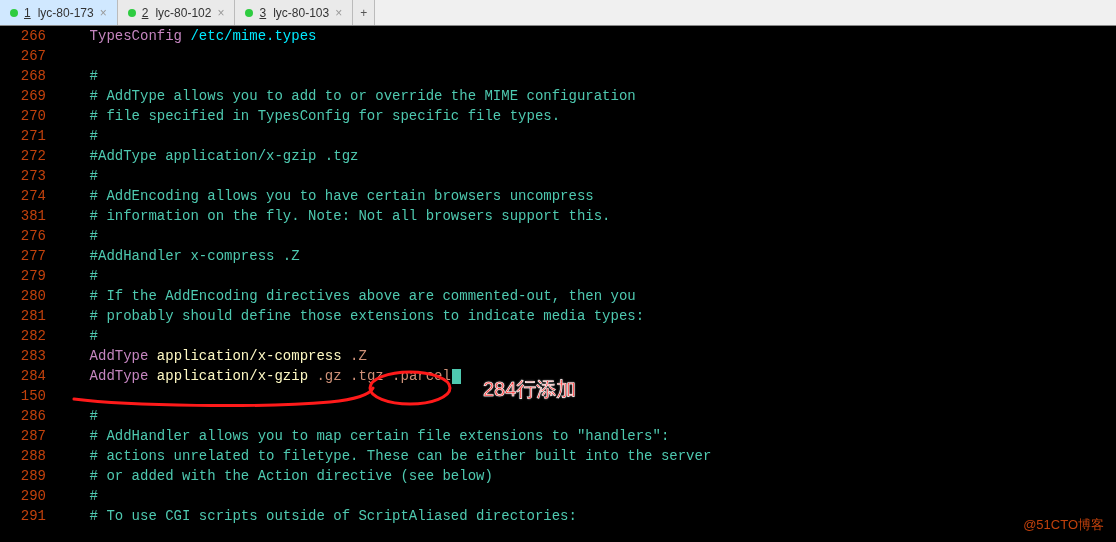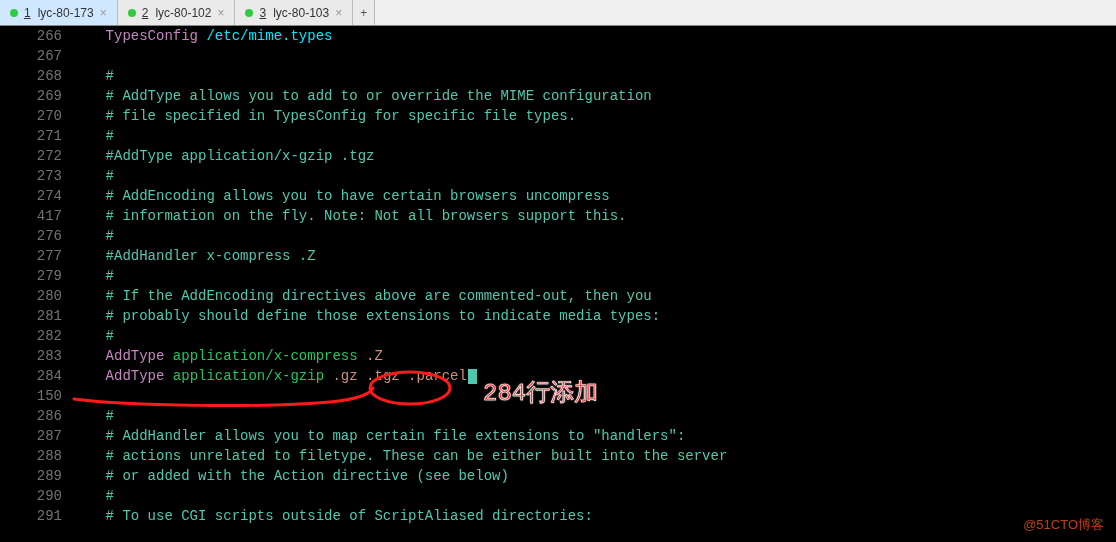--- a/index.html
+++ b/index.html
@@ -43,40 +43,39 @@
   .editor {
     position: relative;
     background: #000;
     height: calc(100% - 26px);
     overflow: hidden;
   }
   .line { display:flex; white-space: pre; height: 20px; line-height:20px; }
   .gutter {
     width: 56px;
     text-align: right;
-    color: #737373;
+    color: #c2410c;
     padding-right: 10px;
     user-select:none;
-    margin-left:16px;
   }
   .code { flex: 1; }
   .c-comment { color: #4ec9b0; }
   .c-cyan    { color: #00eaff; }
   .c-dir     { color: #c586c0; }
-  .c-val     { color: #22c55e; }
+  .c-val     { color: #fef9c3; }
   .c-ext     { color: #ce9178; }
   .cursor {
     display:inline-block; width:9px; height:15px;
     background:#4ec9b0; vertical-align:middle; margin-left:1px;
   }
   .annotation {
     position:absolute;
     color:#ff2a2a;
-    font-family: Liberation Mono, monospace;
-    font-size: 24px;
+    font-family: Liberation Sans, sans-serif;
+    font-size: 20px;
     -webkit-text-stroke: 0.6px #fff;
     text-shadow: 0 0 2px #fff;
     pointer-events:none;
   }
   svg.overlay {
     position:absolute; left:0; top:0; pointer-events:none;
   }
   .watermark {
     position:absolute; right:12px; bottom:8px;
     color:#c2410c; font-family: Arial, sans-serif; font-size:13px;
@@ -115,21 +114,21 @@
   <div class="annotation" style="left:483px; top:350px;">284行添加</div>
 <div class="line"><div class="gutter">266</div><div class="code"><span class="c-dir">    TypesConfig </span><span class="c-cyan">/etc/mime.types</span></div></div>
     <div class="line"><div class="gutter">267</div><div class="code"></div></div>
     <div class="line"><div class="gutter">268</div><div class="code"><span class="c-comment">    #</span></div></div>
     <div class="line"><div class="gutter">269</div><div class="code"><span class="c-comment">    # AddType allows you to add to or override the MIME configuration</span></div></div>
     <div class="line"><div class="gutter">270</div><div class="code"><span class="c-comment">    # file specified in TypesConfig for specific file types.</span></div></div>
     <div class="line"><div class="gutter">271</div><div class="code"><span class="c-comment">    #</span></div></div>
     <div class="line"><div class="gutter">272</div><div class="code"><span class="c-comment">    #AddType application/x-gzip .tgz</span></div></div>
     <div class="line"><div class="gutter">273</div><div class="code"><span class="c-comment">    #</span></div></div>
     <div class="line"><div class="gutter">274</div><div class="code"><span class="c-comment">    # AddEncoding allows you to have certain browsers uncompress</span></div></div>
-    <div class="line"><div class="gutter">417</div><div class="code"><span class="c-comment">    # information on the fly. Note: Not all browsers support this.</span></div></div>
+    <div class="line"><div class="gutter">381</div><div class="code"><span class="c-comment">    # information on the fly. Note: Not all browsers support this.</span></div></div>
     <div class="line"><div class="gutter">276</div><div class="code"><span class="c-comment">    #</span></div></div>
     <div class="line"><div class="gutter">277</div><div class="code"><span class="c-comment">    #AddHandler x-compress .Z</span></div></div>
     <div class="line"><div class="gutter">279</div><div class="code"><span class="c-comment">    #</span></div></div>
     <div class="line"><div class="gutter">280</div><div class="code"><span class="c-comment">    # If the AddEncoding directives above are commented-out, then you</span></div></div>
     <div class="line"><div class="gutter">281</div><div class="code"><span class="c-comment">    # probably should define those extensions to indicate media types:</span></div></div>
     <div class="line"><div class="gutter">282</div><div class="code"><span class="c-comment">    #</span></div></div>
     <div class="line"><div class="gutter">283</div><div class="code"><span class="c-dir">    AddType </span><span class="c-val">application/x-compress </span><span class="c-ext">.Z</span></div></div>
     <div class="line"><div class="gutter">284</div><div class="code"><span class="c-dir">    AddType </span><span class="c-val">application/x-gzip </span><span class="c-ext">.gz </span><span class="c-ext">.tgz </span><span class="c-ext">.parcel</span><span class="cursor"></span></div></div>
     <div class="line"><div class="gutter">150</div><div class="code"></div></div>
     <div class="line"><div class="gutter">286</div><div class="code"><span class="c-comment">    #</span></div></div>

